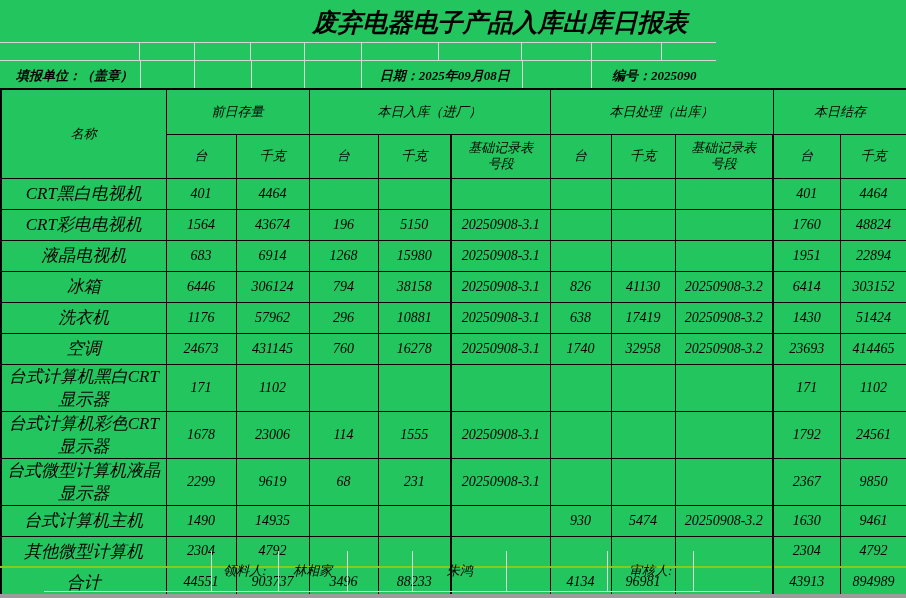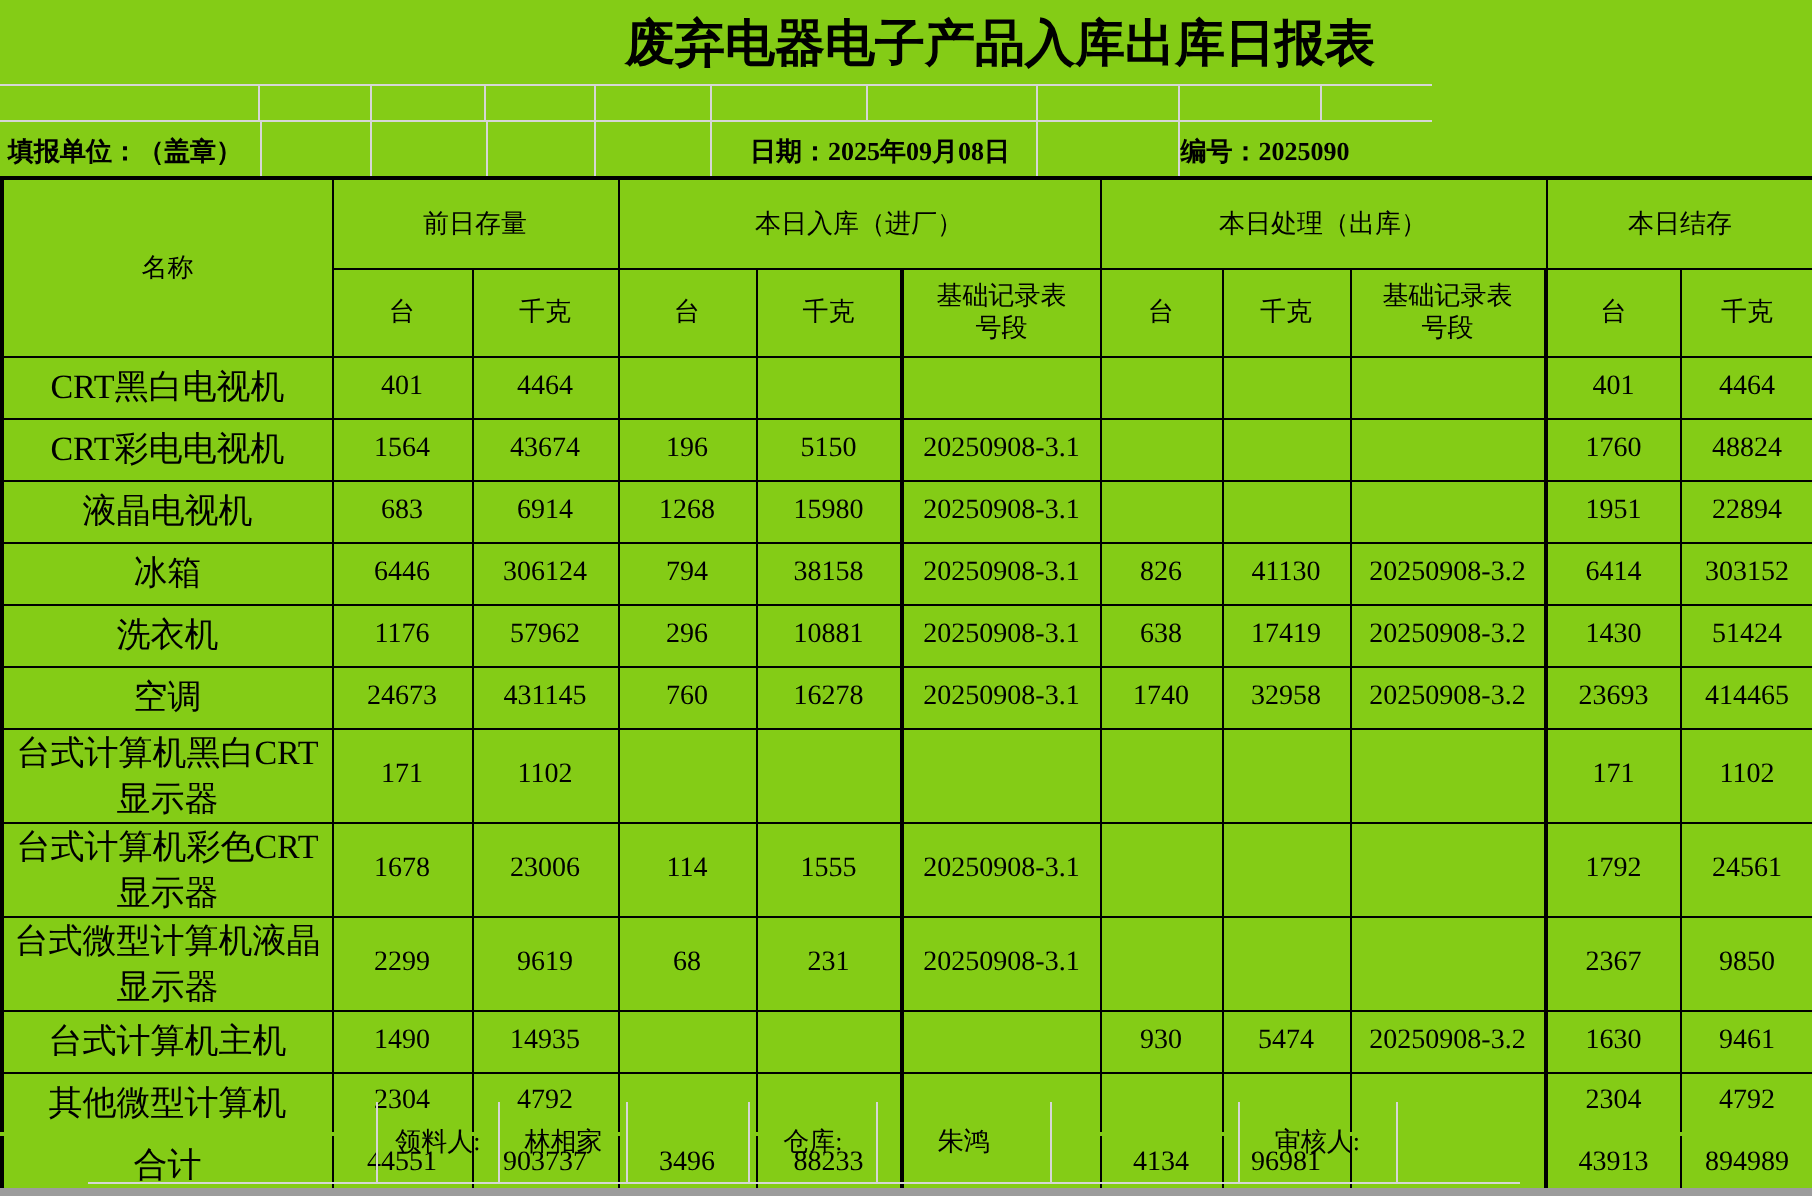--- a/index.html
+++ b/index.html
@@ -2,37 +2,37 @@
 <html><head>
 <meta charset="utf-8">
 <style>
   * { box-sizing: border-box; margin: 0; padding: 0; }
   html,body { background:#fff; }
   body {
     width: 906px; height: 598px; overflow: hidden;
     font-family: "Liberation Serif", "DejaVu Serif", serif;
     color: #000;
   }
-  .sheet { position: relative; width: 906px; height: 598px; overflow: hidden; background:#84cc16; }
+  .sheet { position: relative; width: 906px; height: 598px; overflow: hidden; background:#22c55e;font-style:italic; }
 
   .title {
     position: absolute; top: 4px; left: 0; width: 1000px; height: 38px;
     line-height: 38px; text-align: center;
     font-size: 25px; font-weight: bold; white-space: nowrap;
   }
 
   
-  .band { position: absolute; left: 0; width: 716px; display: flex; }
+  .band { position: absolute; left: 0; width: 716px; display: flex; padding-left: 12px; }
   .band .cell { height: 100%; border-right: 1px solid #d6d6d6; overflow: visible; }
   .band .cell:last-child { border-right: none; }
   .band-empty { top: 42px; height: 19px; border-top: 1px solid #d6d6d6; border-bottom: 1px solid #d6d6d6; }
   .band-info { top: 61px; height: 27px; font-size: 13px; font-weight: bold; line-height: 29px; white-space: nowrap; }
   .band-info .lab-left  { text-align: left; padding-left: 4px; }
   .band-info .lab-date  { text-align: center; padding-left: 6px; }
-  .band-info .lab-right { text-align: left; overflow: hidden; }
+  .band-info .lab-right { text-align: center; overflow: hidden; }
 
   .tbl {
     position: absolute; top: 88px; left: 0; width: 906px;
     border-collapse: collapse; table-layout: fixed;
     text-align: center;
     border: 2px solid #000; border-right: none; border-bottom: 3px solid #000;
   }
   .tbl th, .tbl td { border: 1px solid #000; overflow: hidden; }
   .tbl th { font-weight: normal; font-size: 13px; line-height: 16px; }
   .tbl td { font-size: 14px; }
@@ -273,21 +273,20 @@
           <td>894989</td>
         </tr>
       </tbody>
   </table>
 
   <div class="band band-footer">
     <div class="cell" style="width:165px"></div>
     <div class="cell" style="width:70px">领料人:</div>
     <div class="cell" style="width:73px">林相家</div>
     <div class="cell" style="width:69px"></div>
-    <div class="cell" style="width:73px">仓库:</div>
     <div class="cell" style="width:99px">朱鸿</div>
     <div class="cell" style="width:107px"></div>
     <div class="cell" style="width:90px">审核人:</div>
     <div class="cell" style="width:70px"></div>
   </div>
 
   <div class="bottom-bar"></div>
 
 </div>
 

